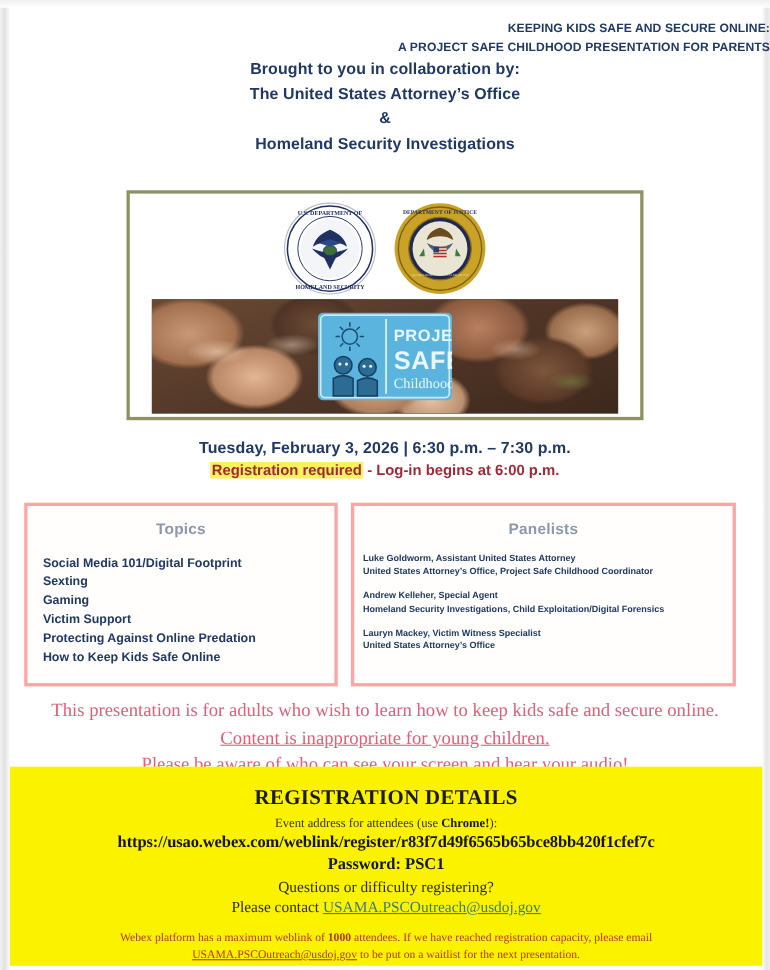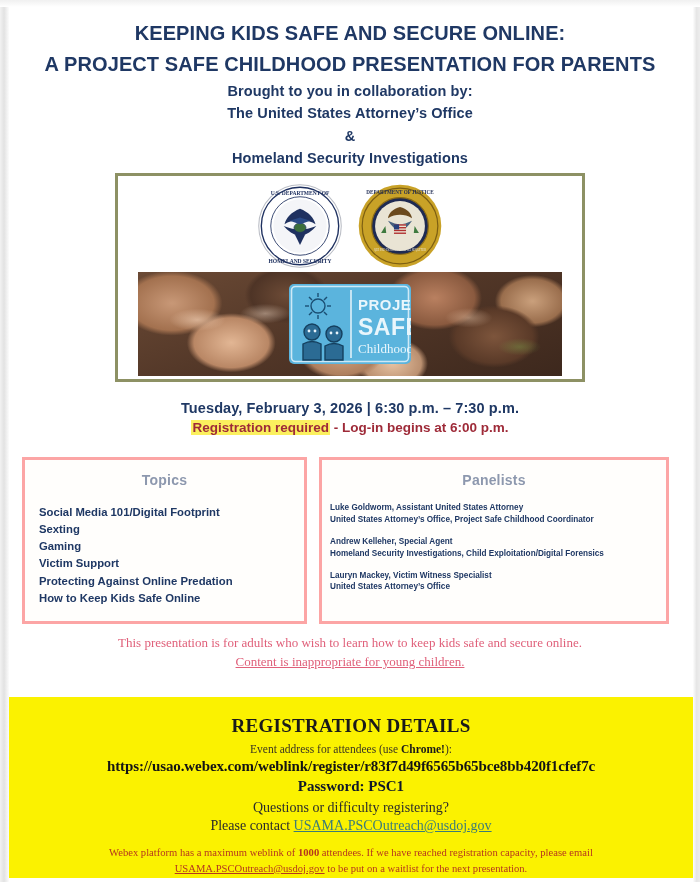--- a/index.html
+++ b/index.html
@@ -49,21 +49,21 @@
     text-align: center;
     color: #1f3864;
     font-weight: bold;
     line-height: 1.55;
   }
   .header .hl {
     display: block;
     font-size: 14.5px;
     letter-spacing: 0.1px;
   }
-  .header .hl.caps { font-size: 20px; }
+  .header .hl.caps { font-size: 11px; text-align: right; }
   .header .hl.sub  { font-size: 14.5px; font-weight: bold; }
   .header .hl.amp  { font-size: 14.5px; }
 
   
   .frame {
     position: absolute;
     left: 115px; top: 173px;
     width: 470px; height: 209px;
     border: 3px solid #8d9164;
     background: #ffffff;
@@ -188,21 +188,21 @@
   }
 
   
   .warning {
     position: absolute;
     left: 0; top: 634px;
     width: 700px;
     text-align: center;
     font-family: "Liberation Serif", serif;
     color: #e0607a;
-    font-size: 13px;
+    font-size: 17px;
     line-height: 1.45;
   }
   .warning .u { text-decoration: underline; }
 
   
   .yellow-band {
     position: absolute;
     left: 9px; top: 697px;
     width: 684px; height: 181px;
     background: #fbf200;
@@ -403,20 +403,21 @@
       <div class="panelist">
         <div>Lauryn Mackey, Victim Witness Specialist</div>
         <div>United States Attorney’s Office</div>
       </div>
     </div>
   </div>
 
   <div class="warning">
     <div>This presentation is for adults who wish to learn how to keep kids safe and secure online.</div>
     <div class="u">Content is inappropriate for young children.</div>
+    <div>Please be aware of who can see your screen and hear your audio!</div>
   </div>
 
   <div class="yellow-band">
     <div class="reg-title">REGISTRATION DETAILS</div>
 
     <div class="event-addr"><span>Event address for attendees (use </span><b>Chrome!</b><span>):</span></div>
 
     <div class="url-line">https://usao.webex.com/weblink/register/r83f7d49f6565b65bce8bb420f1cfef7c</div>
 
     <div class="pwd-line">Password:  PSC1</div>

